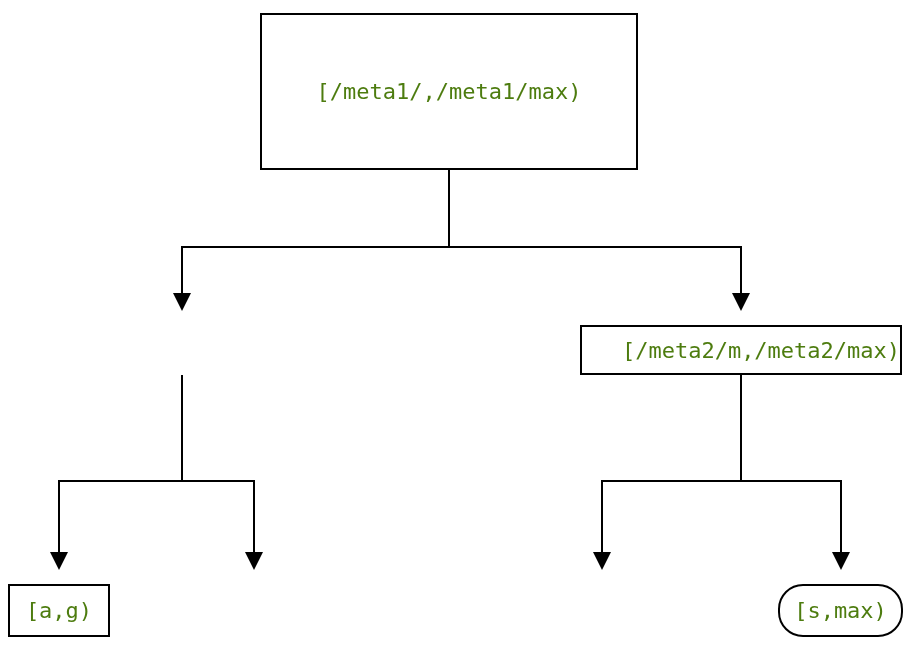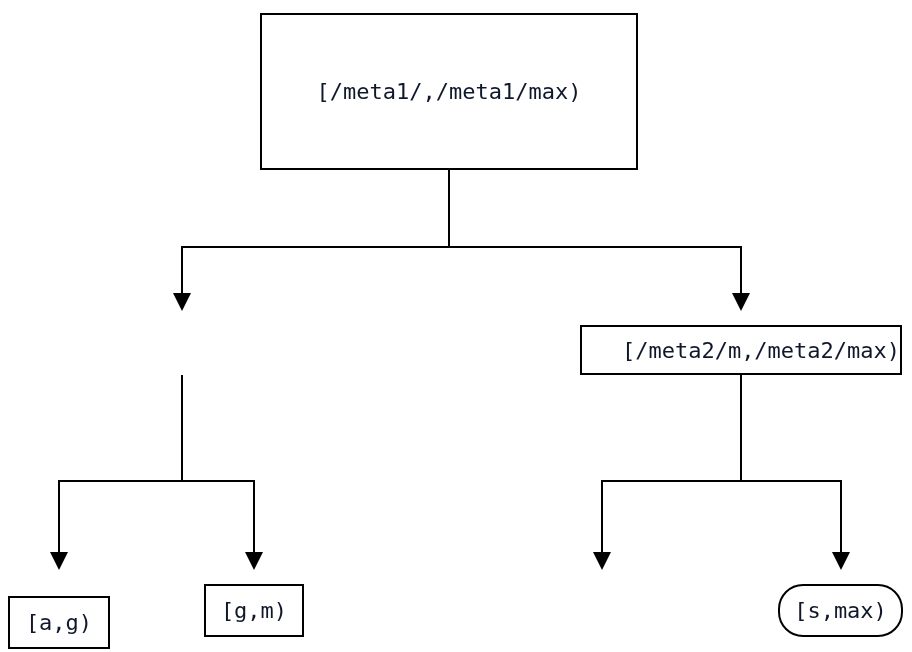--- a/index.html
+++ b/index.html
@@ -6,21 +6,21 @@
     margin: 0;
     padding: 0;
     background: #ffffff;
   }
   .canvas {
     position: relative;
     width: 912px;
     height: 652px;
     background: #ffffff;
     font-family: "DejaVu Sans Mono", "Liberation Mono", monospace;
-    color: #0f172a;
+    color: #4d7c0f;
     overflow: hidden;
   }
   .edges {
     position: absolute;
     left: 0;
     top: 0;
     width: 912px;
     height: 652px;
   }
   .node {
@@ -33,21 +33,21 @@
     box-sizing: border-box;
   }
   .node span {
     font-size: 22px;
     letter-spacing: 0;
     white-space: pre;
   }
   .node-root   { left: 260px; top: 13px;  width: 378px; height: 157px; }
   .node-left   { left: 22px;  top: 325px; width: 321px; height: 50px;  }
   .node-right  { left: 580px; top: 325px; width: 322px; height: 50px; padding-left: 40px;  }
-  .leaf-ag     { left: 8px;   top: 584px; width: 102px; height: 53px; margin-top: 12px;  }
+  .leaf-ag     { left: 8px;   top: 584px; width: 102px; height: 53px;  }
   .leaf-gm     { left: 204px; top: 584px; width: 100px; height: 53px;  }
   .leaf-ms     { left: 553px; top: 584px; width: 99px;  height: 53px;  }
   .leaf-smax   { left: 778px; top: 584px; width: 125px; height: 53px; border-radius: 25px;  }
   .edge {
     stroke: #000000;
     stroke-width: 2;
     fill: none;
   }
   .arrow {
     fill: #000000;
@@ -89,22 +89,19 @@
 
 
   <div class="node node-right">
     <span>[/meta2/m,/meta2/max)</span>
   </div>
 
   <div class="node leaf-ag">
     <span>[a,g)</span>
   </div>
 
-  <div class="node leaf-gm">
-    <span>[g,m)</span>
-  </div>
 
 
   <div class="node leaf-smax">
     <span>[s,max)</span>
   </div>
 
 </div>
 
 </body></html>

